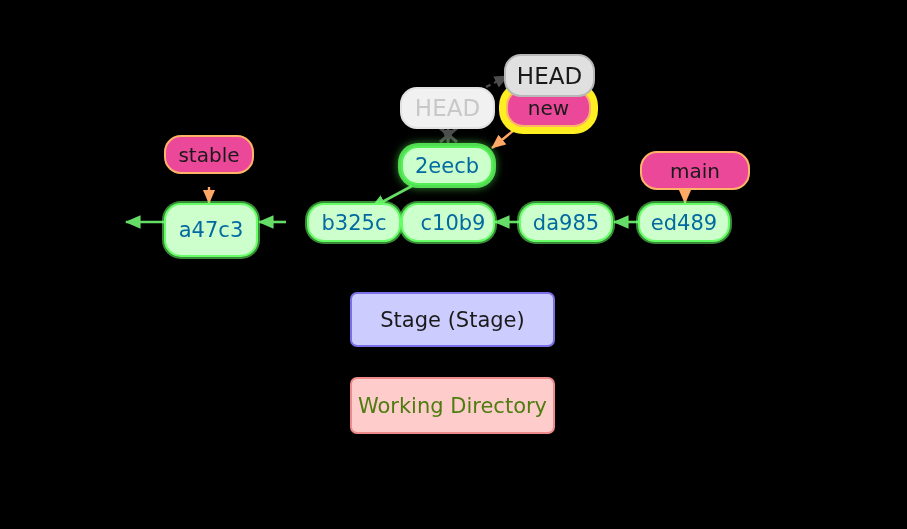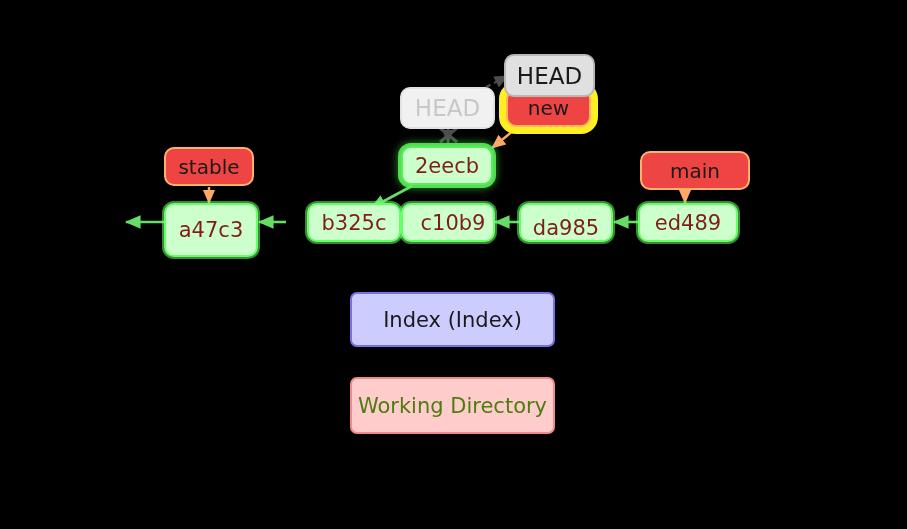--- a/index.html
+++ b/index.html
@@ -4,31 +4,31 @@
 <style>
   html,body{margin:0;padding:0;background:#000;}
   body{width:907px;height:529px;overflow:hidden;
        font-family:"DejaVu Sans","Liberation Sans",sans-serif;}
   #stage{position:relative;width:907px;height:529px;background:#000;}
 
   svg#wires{position:absolute;left:0;top:0;width:907px;height:529px;pointer-events:none;}
 
   .node{position:absolute;box-sizing:border-box;display:flex;
         align-items:center;justify-content:center;
-        border-radius:10px;white-space:nowrap;}
+        border-radius:17px;white-space:nowrap;}
 
   
   .commit{background:#ccffcc;border:2.5px solid #66ff66;
-          color:#7f1d1d;font-size:21px;
+          color:#0369a1;font-size:21px;
           box-shadow:0 0 0 2px rgba(102,255,102,.55);}
   .commit.new-commit{border-color:#55f055;
           box-shadow:0 0 0 3px rgba(90,245,90,.85),0 0 9px 3px rgba(90,245,90,.55);}
 
   
-  .branch{background:#ef4444;border:2.5px solid #ffb366;
+  .branch{background:#ec4899;border:2.5px solid #ffb366;
           color:#1a1a1a;font-size:20px;}
   .branch.highlight{box-shadow:0 0 0 7px #ffee22;}
 
   
   .head{background:#e0e0e0;border:2.5px solid #b8b8b8;
         color:#1a1a1a;font-size:23px;}
   .head.ghost{background:#f1f1f1;border-color:#e2e2e2;color:#c8c8c8;}
 
   
   .area{font-size:21px;border-radius:7px;}
@@ -81,48 +81,48 @@
 
   <div class="node commit" style="left:164px;top:203px;width:94px;height:54px;">
     <span>a47c3</span>
   </div>
   <div class="node commit" style="left:283px;top:203px;width:94px;height:39px;margin-left:24px;">
     <span>b325c</span>
   </div>
   <div class="node commit" style="left:401px;top:203px;width:94px;height:39px;padding-left:10px;">
     <span>c10b9</span>
   </div>
-  <div class="node commit" style="left:519px;top:203px;width:94px;height:39px;align-items:flex-end;">
+  <div class="node commit" style="left:519px;top:203px;width:94px;height:39px;">
     <span>da985</span>
   </div>
-  <div class="node commit" style="left:638px;top:203px;width:100px;height:39px;">
+  <div class="node commit" style="left:638px;top:203px;width:92px;height:39px;">
     <span>ed489</span>
   </div>
 
   <div class="node commit new-commit" style="left:401px;top:146px;width:92px;height:39px;">
     <span>2eecb</span>
   </div>
 
-  <div class="node branch" style="left:164px;top:147px;width:90px;height:39px;">
+  <div class="node branch" style="left:164px;top:135px;width:90px;height:39px;">
     <span>stable</span>
   </div>
   <div class="node branch" style="left:640px;top:151px;width:110px;height:39px;">
     <span>main</span>
   </div>
   <div class="node branch highlight" style="left:506px;top:89px;width:85px;height:38px;z-index:4;">
     <span>new</span>
   </div>
 
   <div class="node head ghost" style="left:400px;top:87px;width:95px;height:42px;z-index:2;">
     <span>HEAD</span>
   </div>
   <div class="node head" style="left:504px;top:54px;width:91px;height:43px;z-index:5;">
     <span>HEAD</span>
   </div>
 
   <div class="node area stage" style="left:350px;top:292px;width:205px;height:55px;">
-    <span>Index (Index)</span>
+    <span>Stage (Stage)</span>
   </div>
   <div class="node area workdir" style="left:350px;top:377px;width:205px;height:57px;">
     <span>Working Directory</span>
   </div>
 
 </div>
 
 </body></html>

